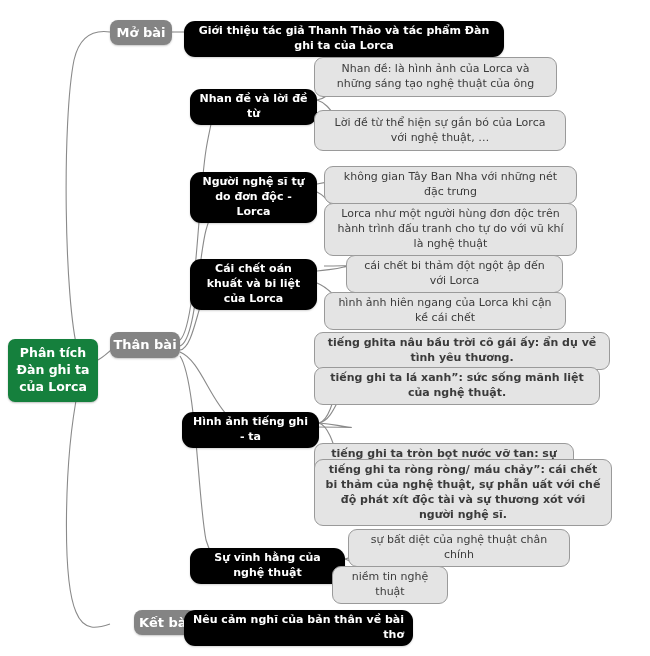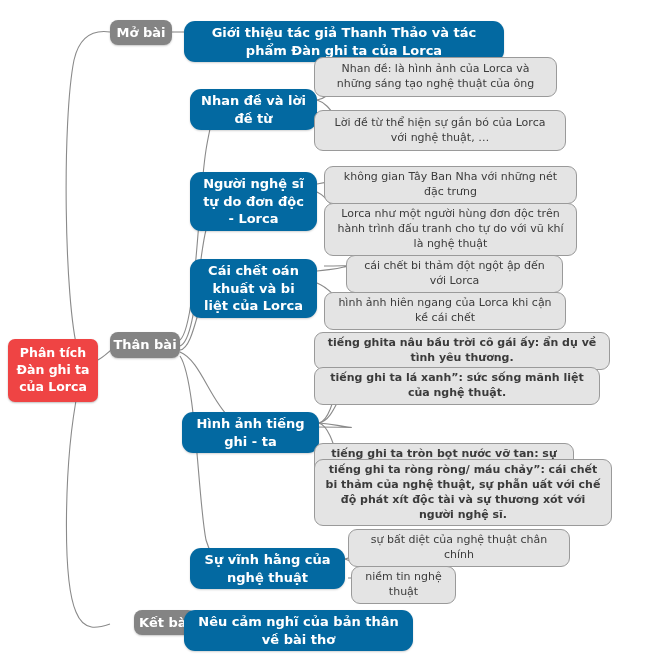--- a/index.html
+++ b/index.html
@@ -19,43 +19,43 @@
     position:absolute;
     box-sizing:border-box;
     display:flex;
     align-items:center;
     justify-content:center;
     text-align:center;
     border-radius:9px;
     line-height:1.35;
   }
   .node.root{
-    background:#ef4444;
+    background:#15803d;
     color:#ffffff;
     font-weight:bold;
     font-size:12.5px;
     border-radius:7px;
     padding:4px 6px;
     flex-direction:column;
     box-shadow:0 1px 2px rgba(0,0,0,.25);
   }
   .node.root span{display:block;white-space:nowrap;}
   .node.level1{
     background:#848484;
     color:#ffffff;
     font-weight:bold;
     font-size:13px;
     border-radius:8px;
     box-shadow:0 1px 2px rgba(0,0,0,.22);
   }
   .node.level2{
-    background:#0369a1;
+    background:#000000;
     color:#ffffff;
     font-weight:bold;
-    font-size:13px;
+    font-size:11px;
     border-radius:11px;
     padding:3px 9px;
     box-shadow:0 1px 2px rgba(0,0,0,.18);
   }
   .node.leaf{
     background:#e4e4e4;
     color:#3b3b3b;
     border:1px solid #9a9a9a;
     font-size:11px;
     border-radius:9px;
@@ -148,23 +148,23 @@
       </div>
       <div class="node leaf bold" style="left: 314px; top: 459px; width: 298px; min-height: 56px;">
         <span>tiếng ghi ta ròng ròng/ máu chảy”: cái chết bi thảm của nghệ thuật, sự phẫn uất với chế độ phát xít độc tài và sự thương xót với người nghệ sĩ.</span>
       </div>
       <div class="node level2" style="left: 190px; top: 548px; width: 155px; min-height: 22px;">
         <span>Sự vĩnh hằng của nghệ thuật</span>
       </div>
       <div class="node leaf" style="left: 348px; top: 529px; width: 222px; min-height: 23px;">
         <span>sự bất diệt của nghệ thuật chân chính</span>
       </div>
-      <div class="node leaf" style="left: 351px; top: 566px; width: 105px; min-height: 23px;">
+      <div class="node leaf" style="left: 332px; top: 566px; width: 116px; min-height: 23px;">
         <span>niềm tin nghệ thuật</span>
       </div>
       <div class="node level1" style="left: 110px; top: 610px; width: 62px; min-height: 25px; margin-left: 24px;">
         <span>Kết bài</span>
       </div>
-      <div class="node level2" style="left: 184px; top: 610px; width: 229px; min-height: 23px;">
+      <div class="node level2" style="left: 184px; top: 610px; width: 229px; min-height: 23px; text-align: right;">
         <span>Nêu cảm nghĩ của bản thân về bài thơ</span>
       </div>
     </div>
 </div>
 
 </body></html>

